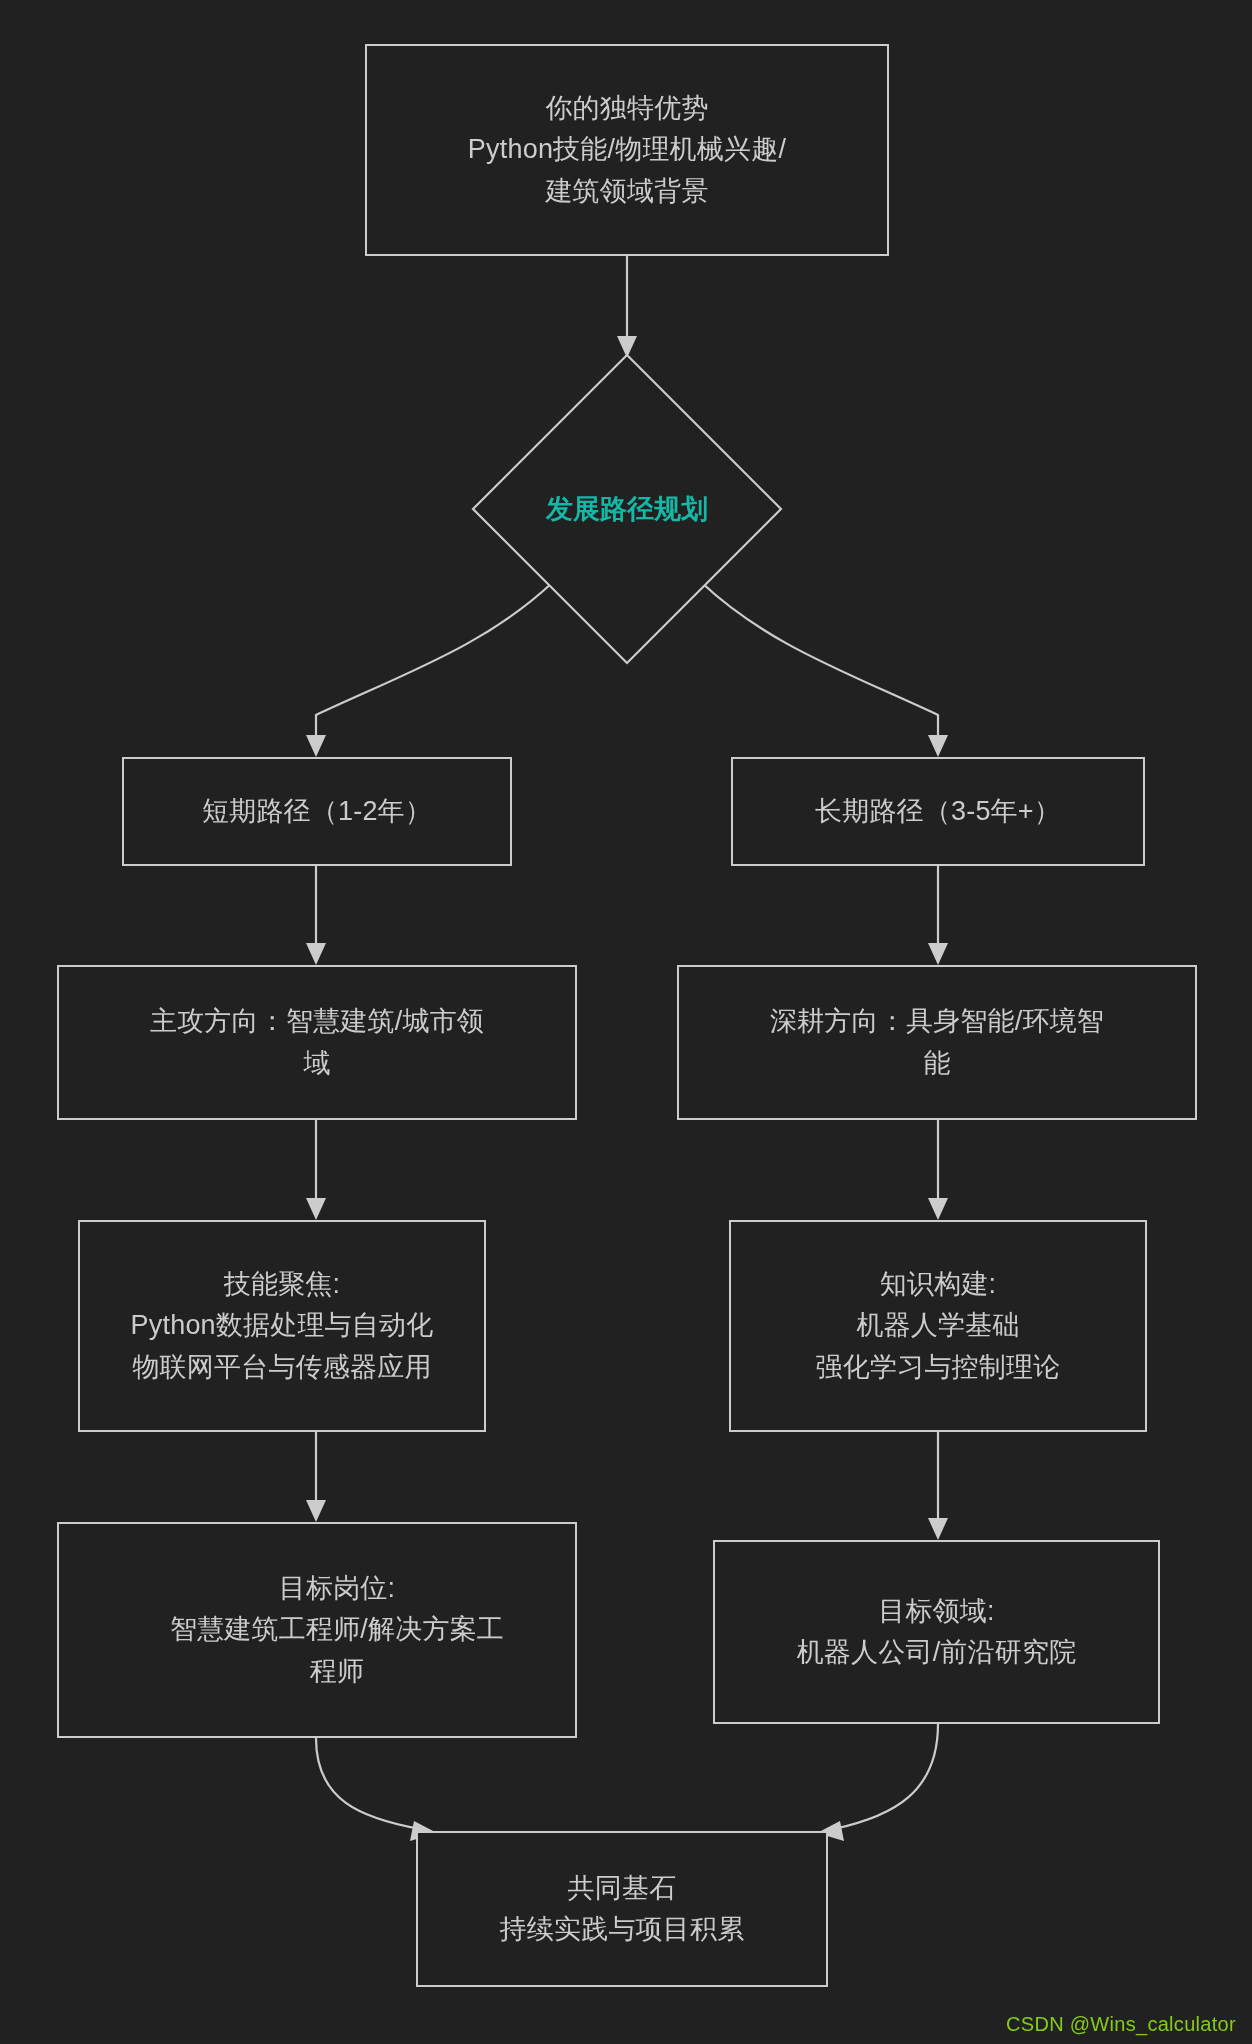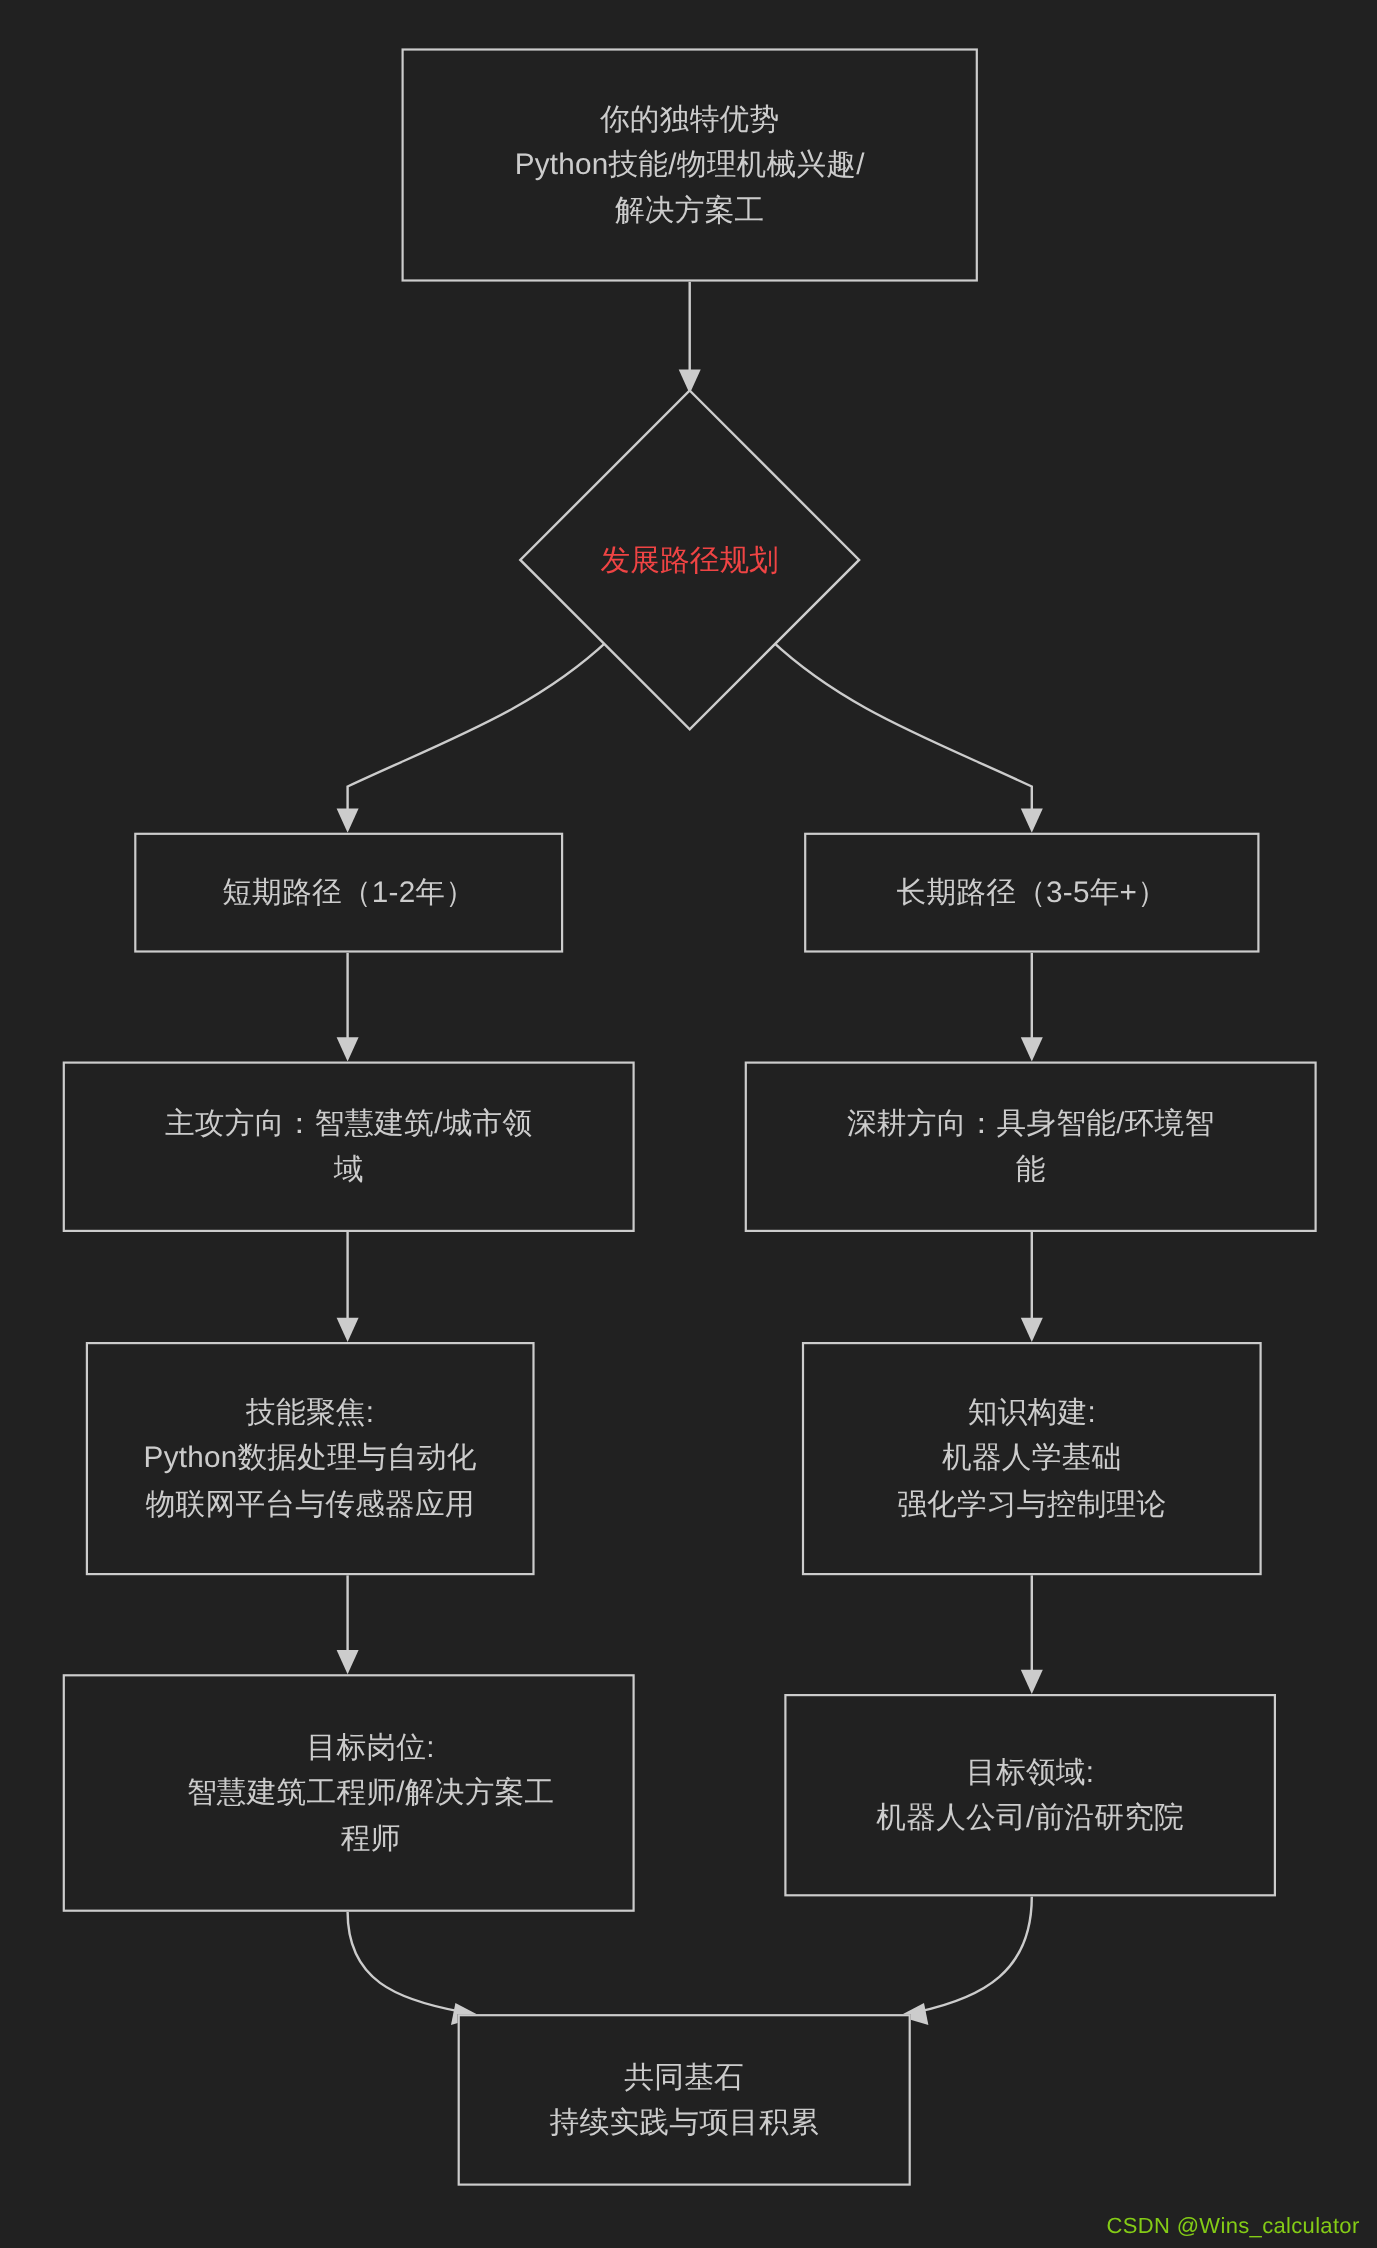--- a/index.html
+++ b/index.html
@@ -33,24 +33,25 @@
     font-size: 27px;
     line-height: 1.52;
     letter-spacing: 0.2px;
     white-space: pre-line;
   }
   .node-diamond {
     position: absolute;
     display: flex;
     align-items: center;
     justify-content: center;
-    color: #ef4444;
+    color: #14b8a6;
     font-size: 27px;
     text-align: right;
     pointer-events: none;
+    font-weight: bold;
   }
   .diamond-label {
     position: relative;
     z-index: 2;
   }
   .diamond-shape {
     position: absolute;
     inset: 0;
     z-index: 1;
   }
@@ -117,21 +118,21 @@
     <path class="edge-path" d="M 316,1738 C 316,1800 360,1818 420,1829"></path>
     <polygon class="arrow-head" points="437,1833 414,1821 410,1841"></polygon>
 
     <path class="edge-path" d="M 938,1724 C 938,1792 894,1816 834,1829"></path>
     <polygon class="arrow-head" points="817,1833 840,1821 844,1841"></polygon>
   </svg>
 
   <div class="node-box" style="left:365px; top:44px; width:524px; height:212px;">
     <span>你的独特优势
 Python技能/物理机械兴趣/
-解决方案工</span>
+建筑领域背景</span>
   </div>
 
   <div class="node-diamond" style="left:470px; top:352px; width:314px; height:314px;">
     <svg class="diamond-shape" viewBox="0 0 314 314" preserveAspectRatio="none">
       <polygon points="157,3 311,157 157,311 3,157" fill="#212121" stroke="#cccccc" stroke-width="2.2"></polygon>
     </svg>
     <span class="diamond-label">发展路径规划</span>
   </div>
 
   <div class="node-box" style="left:122px; top:757px; width:390px; height:109px;">

